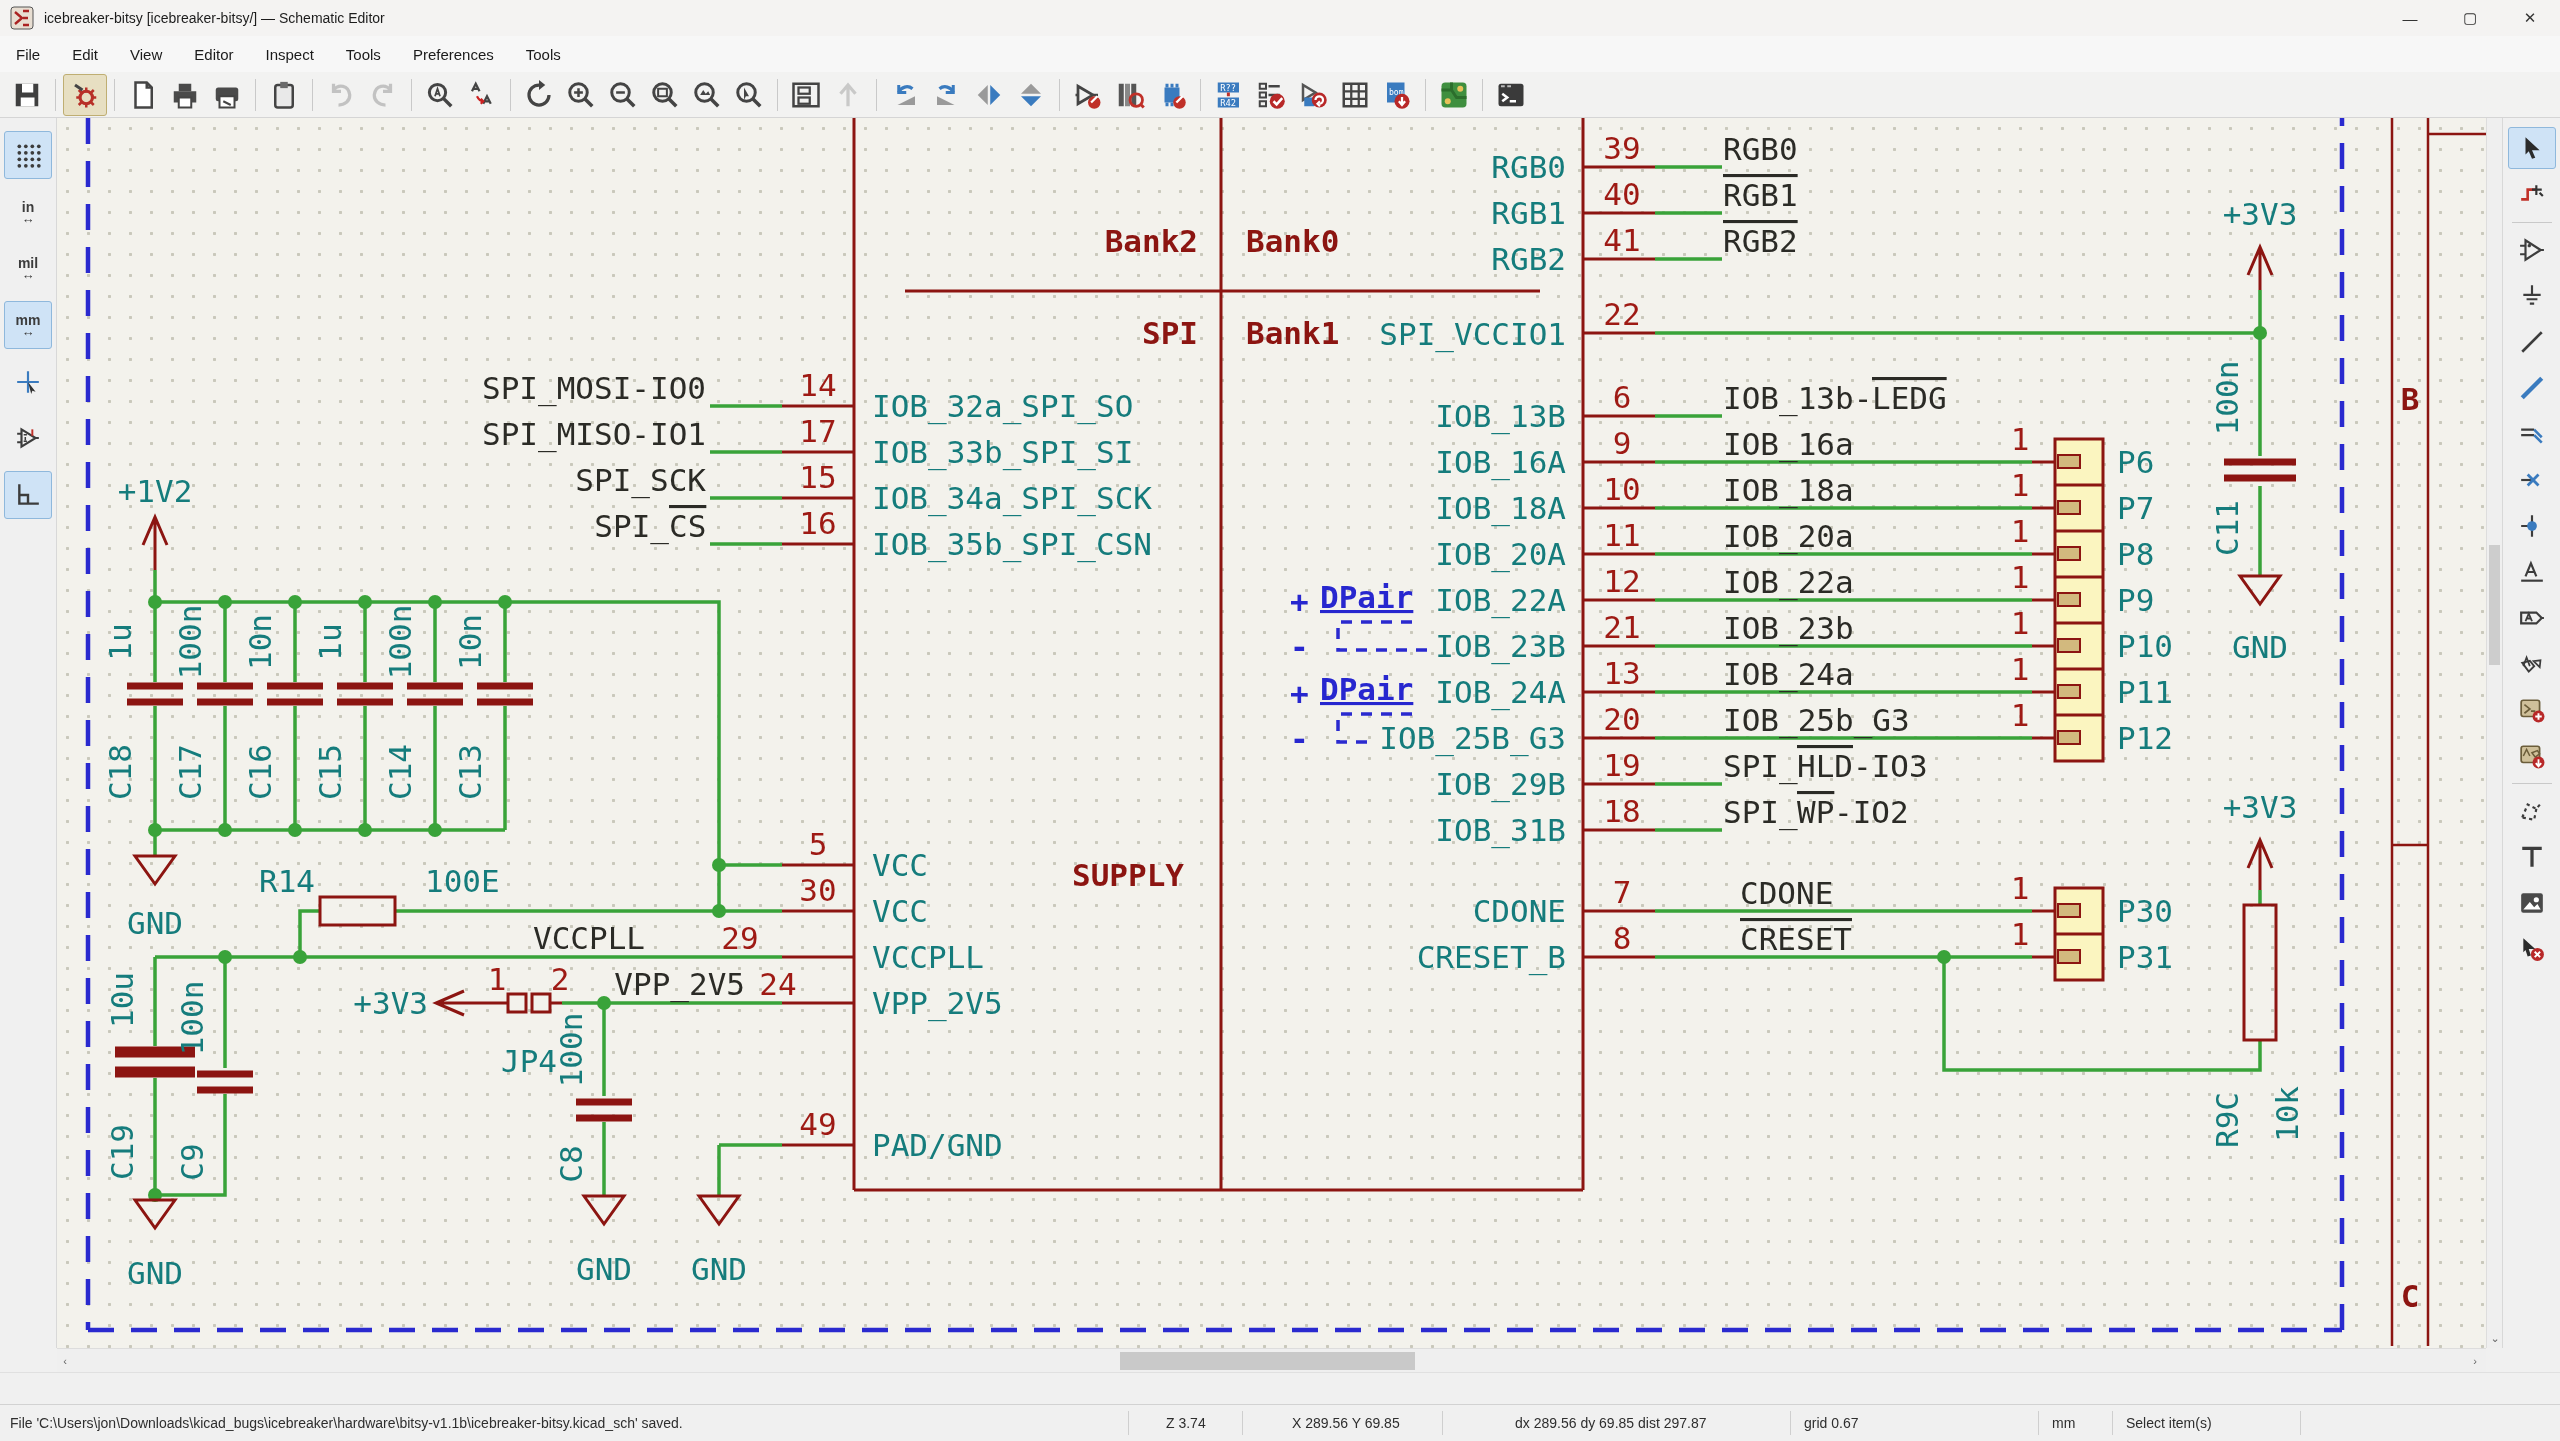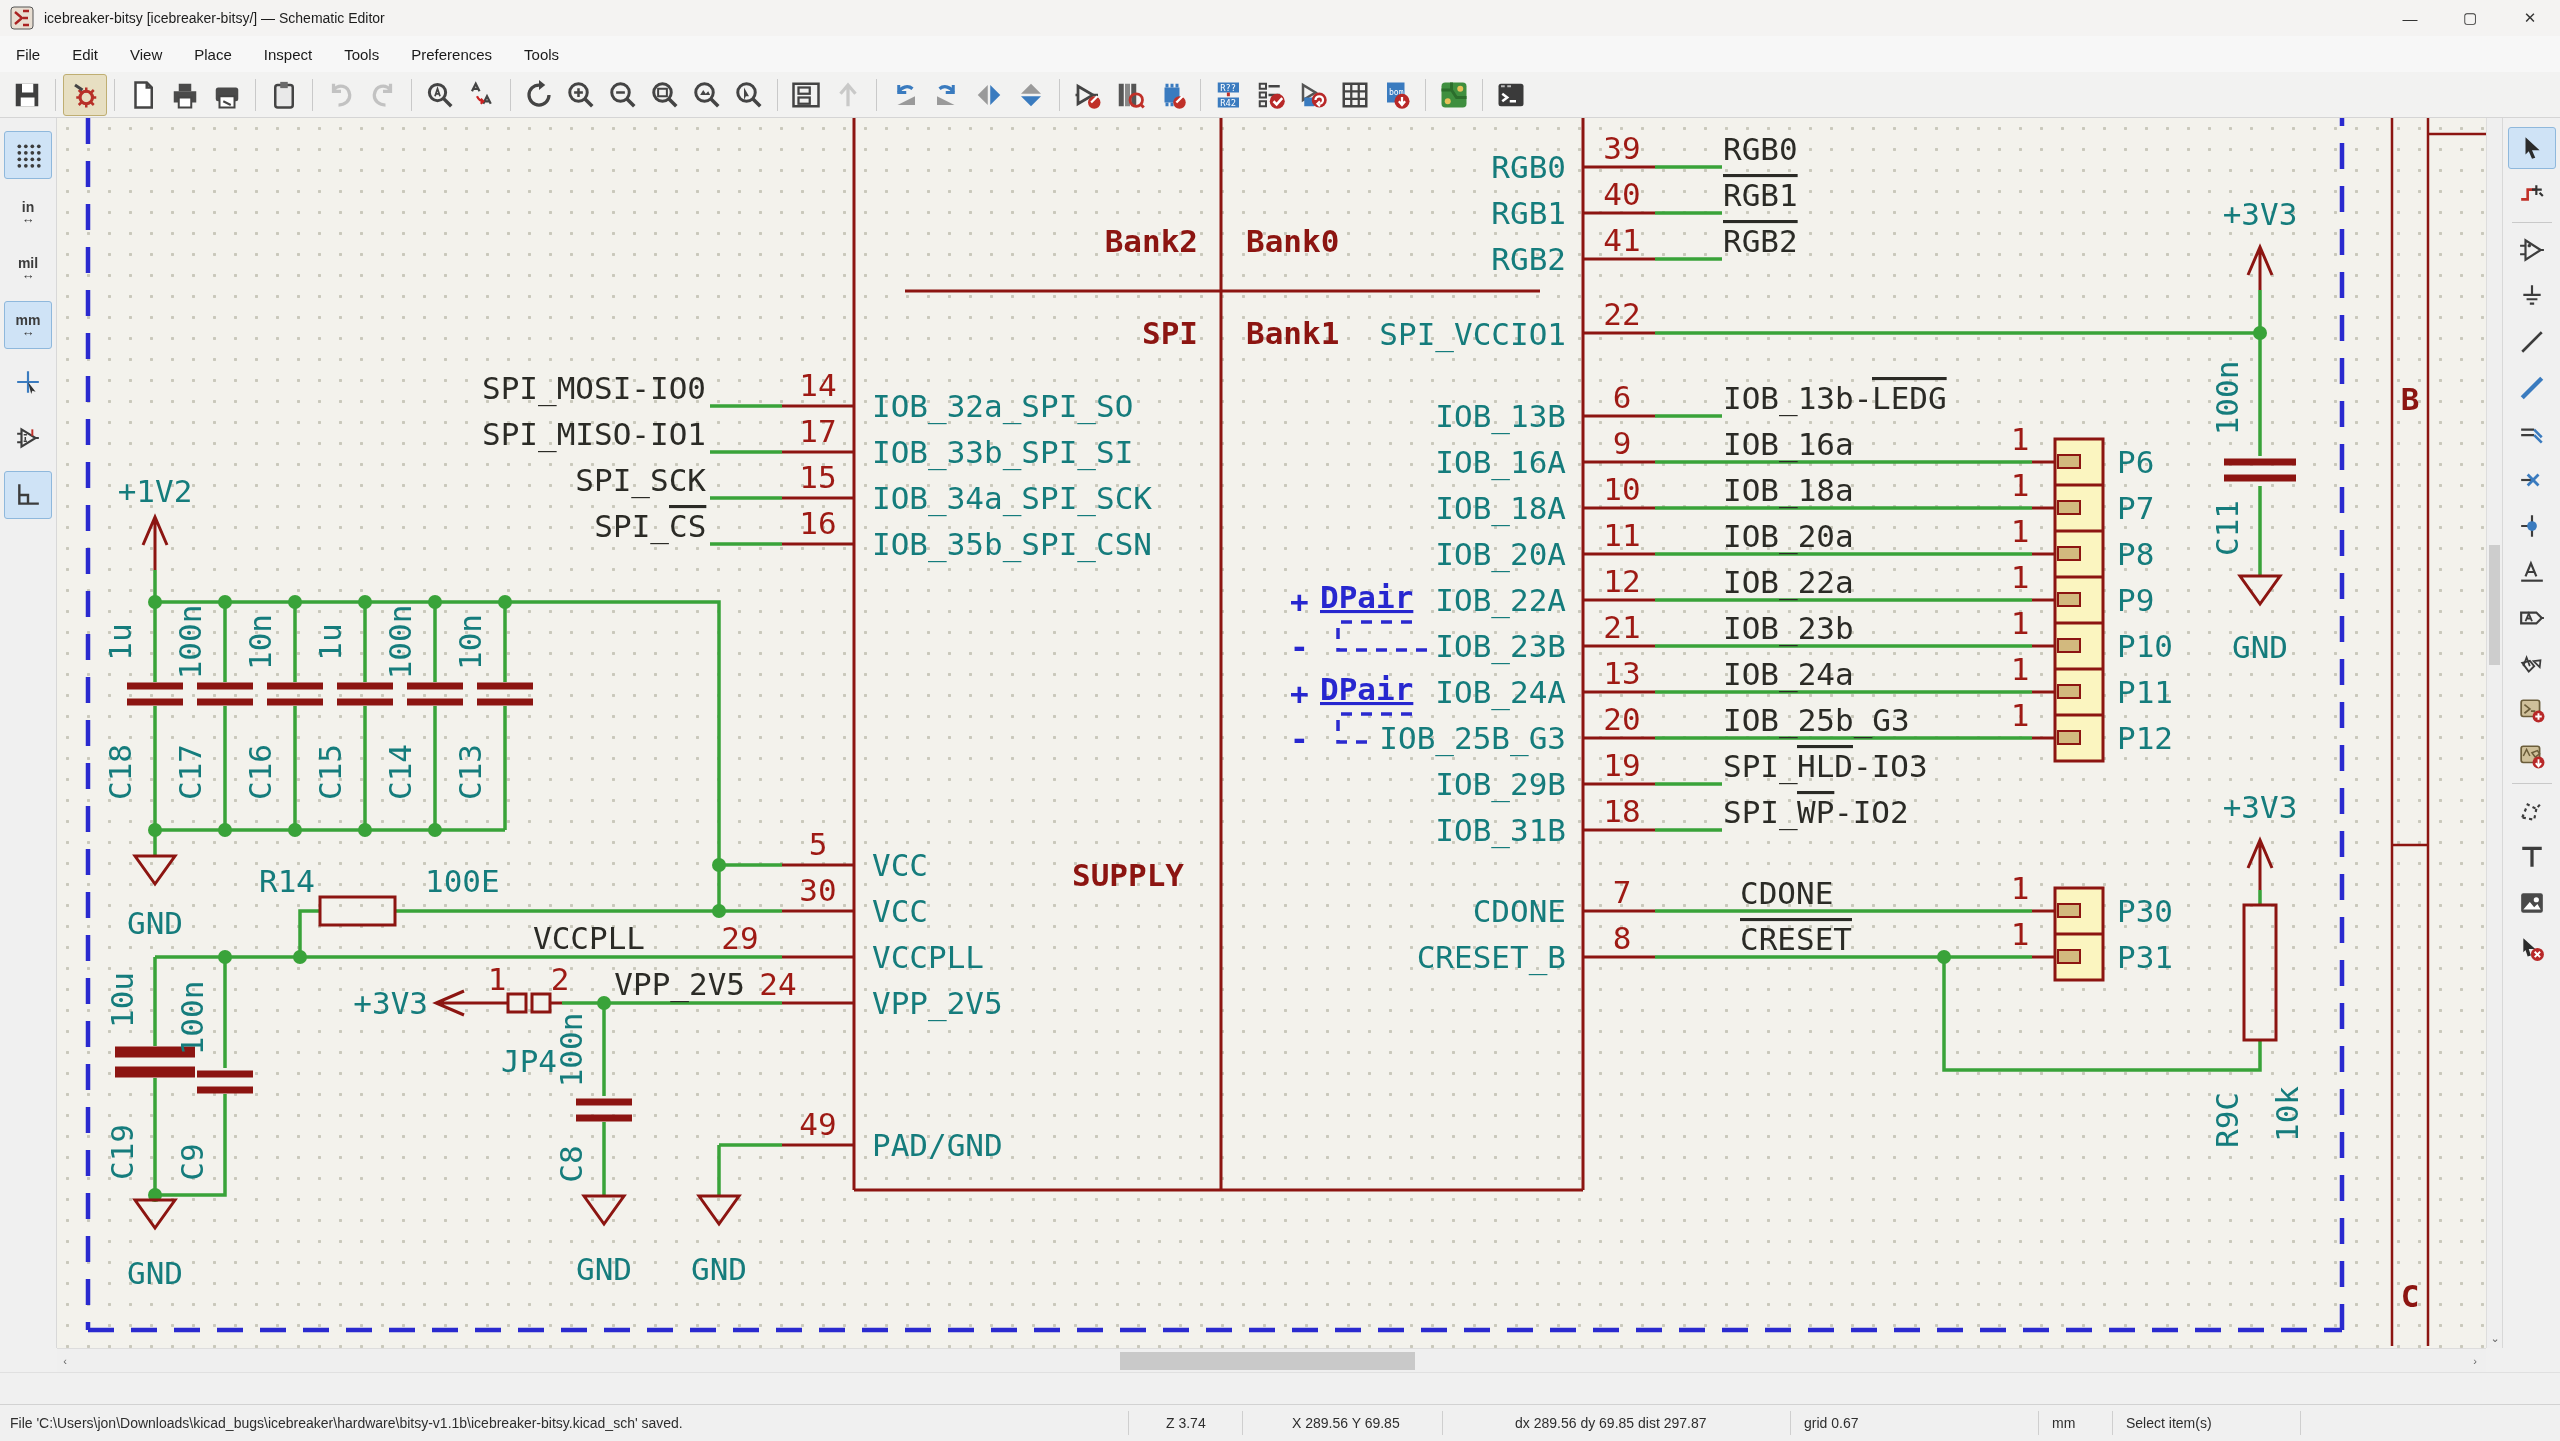--- a/index.html
+++ b/index.html
@@ -67,21 +67,21 @@
     <span class="ttext">icebreaker-bitsy [icebreaker-bitsy/] — Schematic Editor</span>
     <div class="winbtn" style="left:2380px;">—</div>
     <div class="winbtn" style="left:2440px;">▢</div>
     <div class="winbtn" style="left:2500px;">✕</div>
   </div>
 
   <div id="menubar">
     <span>File</span>
     <span>Edit</span>
     <span>View</span>
-    <span>Place</span>
+    <span>Editor</span>
     <span>Inspect</span>
     <span>Tools</span>
     <span>Preferences</span>
     <span>Tools</span>
   </div>
 
   <div id="toolbar">
     <div class="tbtn">
         <svg width="30" height="30" viewBox="0 0 24 24">
           <rect x="3" y="3" width="18" height="18" fill="#3f3f3f"></rect>

